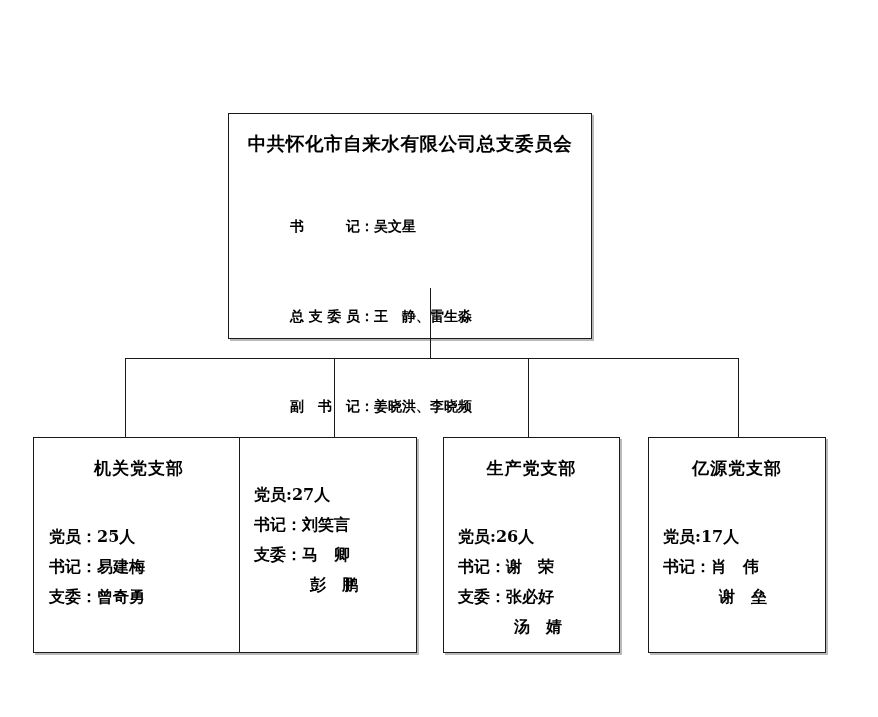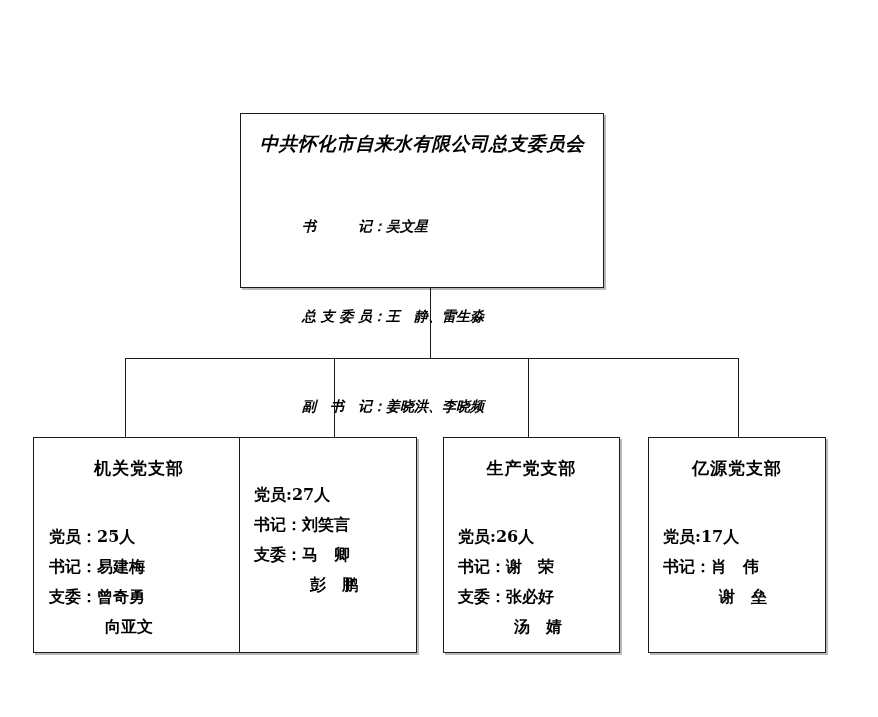--- a/index.html
+++ b/index.html
@@ -25,25 +25,24 @@
     box-sizing: border-box;
     background: #ffffff;
     border: 1px solid #ララ;
   }
   .node {
     border: 1px solid #1a1a1a;
     box-shadow: 2px 2px 0 0 #b9b9b9;
   }
 
   .root-node {
-    left: 240px;
+    left: 228px;
     top: 113px;
     width: 364px;
-    height: 175px;
-    font-style: italic;
+    height: 226px;
   }
   .root-title {
     text-align: center;
     font-weight: bold;
     font-size: 18.5px;
     letter-spacing: 0.6px;
     margin-top: 17px;
   }
   .root-lines {
     margin-top: 25px;
@@ -141,21 +140,20 @@
   <div class="conn conn-v drop-2"></div>
   <div class="conn conn-v drop-3"></div>
   <div class="conn conn-v drop-4"></div>
 
   <div class="node branch-node b1">
     <div class="branch-title">机关党支部</div>
     <div class="branch-lines">
       <div class="branch-line">党员：25人</div>
       <div class="branch-line">书记：易建梅</div>
       <div class="branch-line">支委：曾奇勇</div>
-      <div class="branch-line indented">向亚文</div>
     </div>
   </div>
 
   <div class="node branch-node b2">
     <div class="branch-lines">
       <div class="branch-line">党员:27人</div>
       <div class="branch-line">书记：刘笑言</div>
       <div class="branch-line">支委：马　卿</div>
       <div class="branch-line indented">彭　鹏</div>
     </div>

